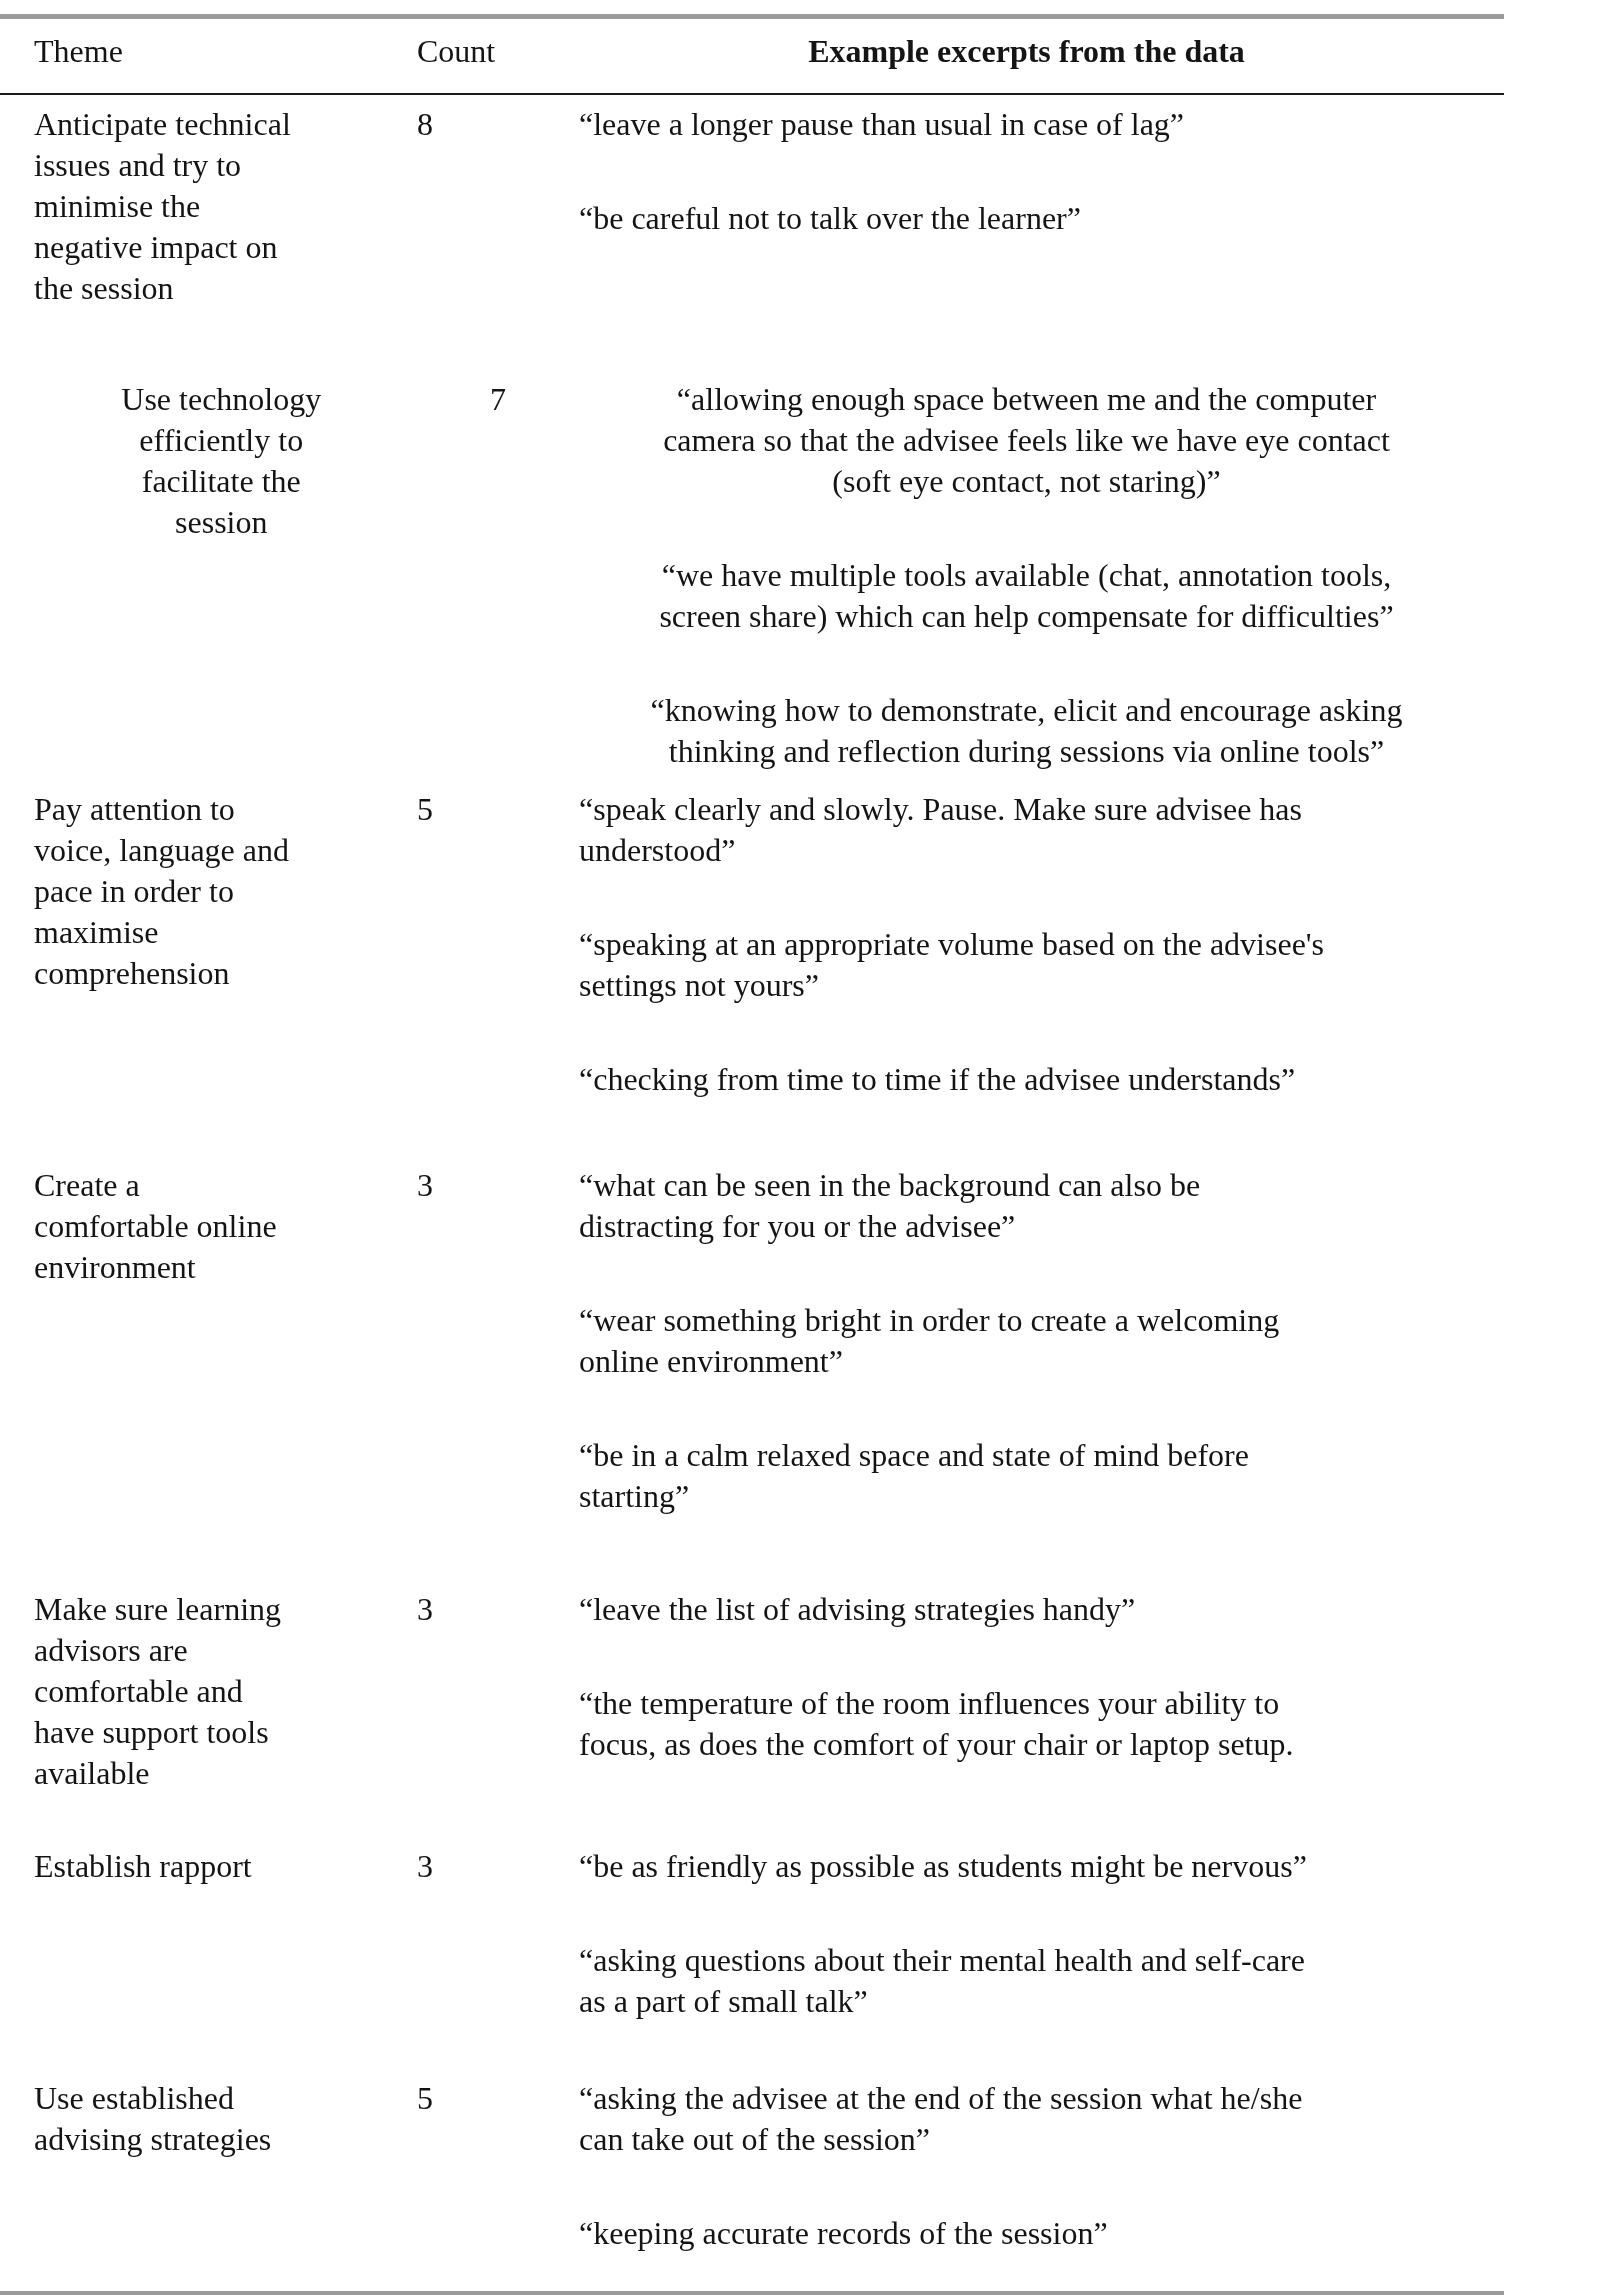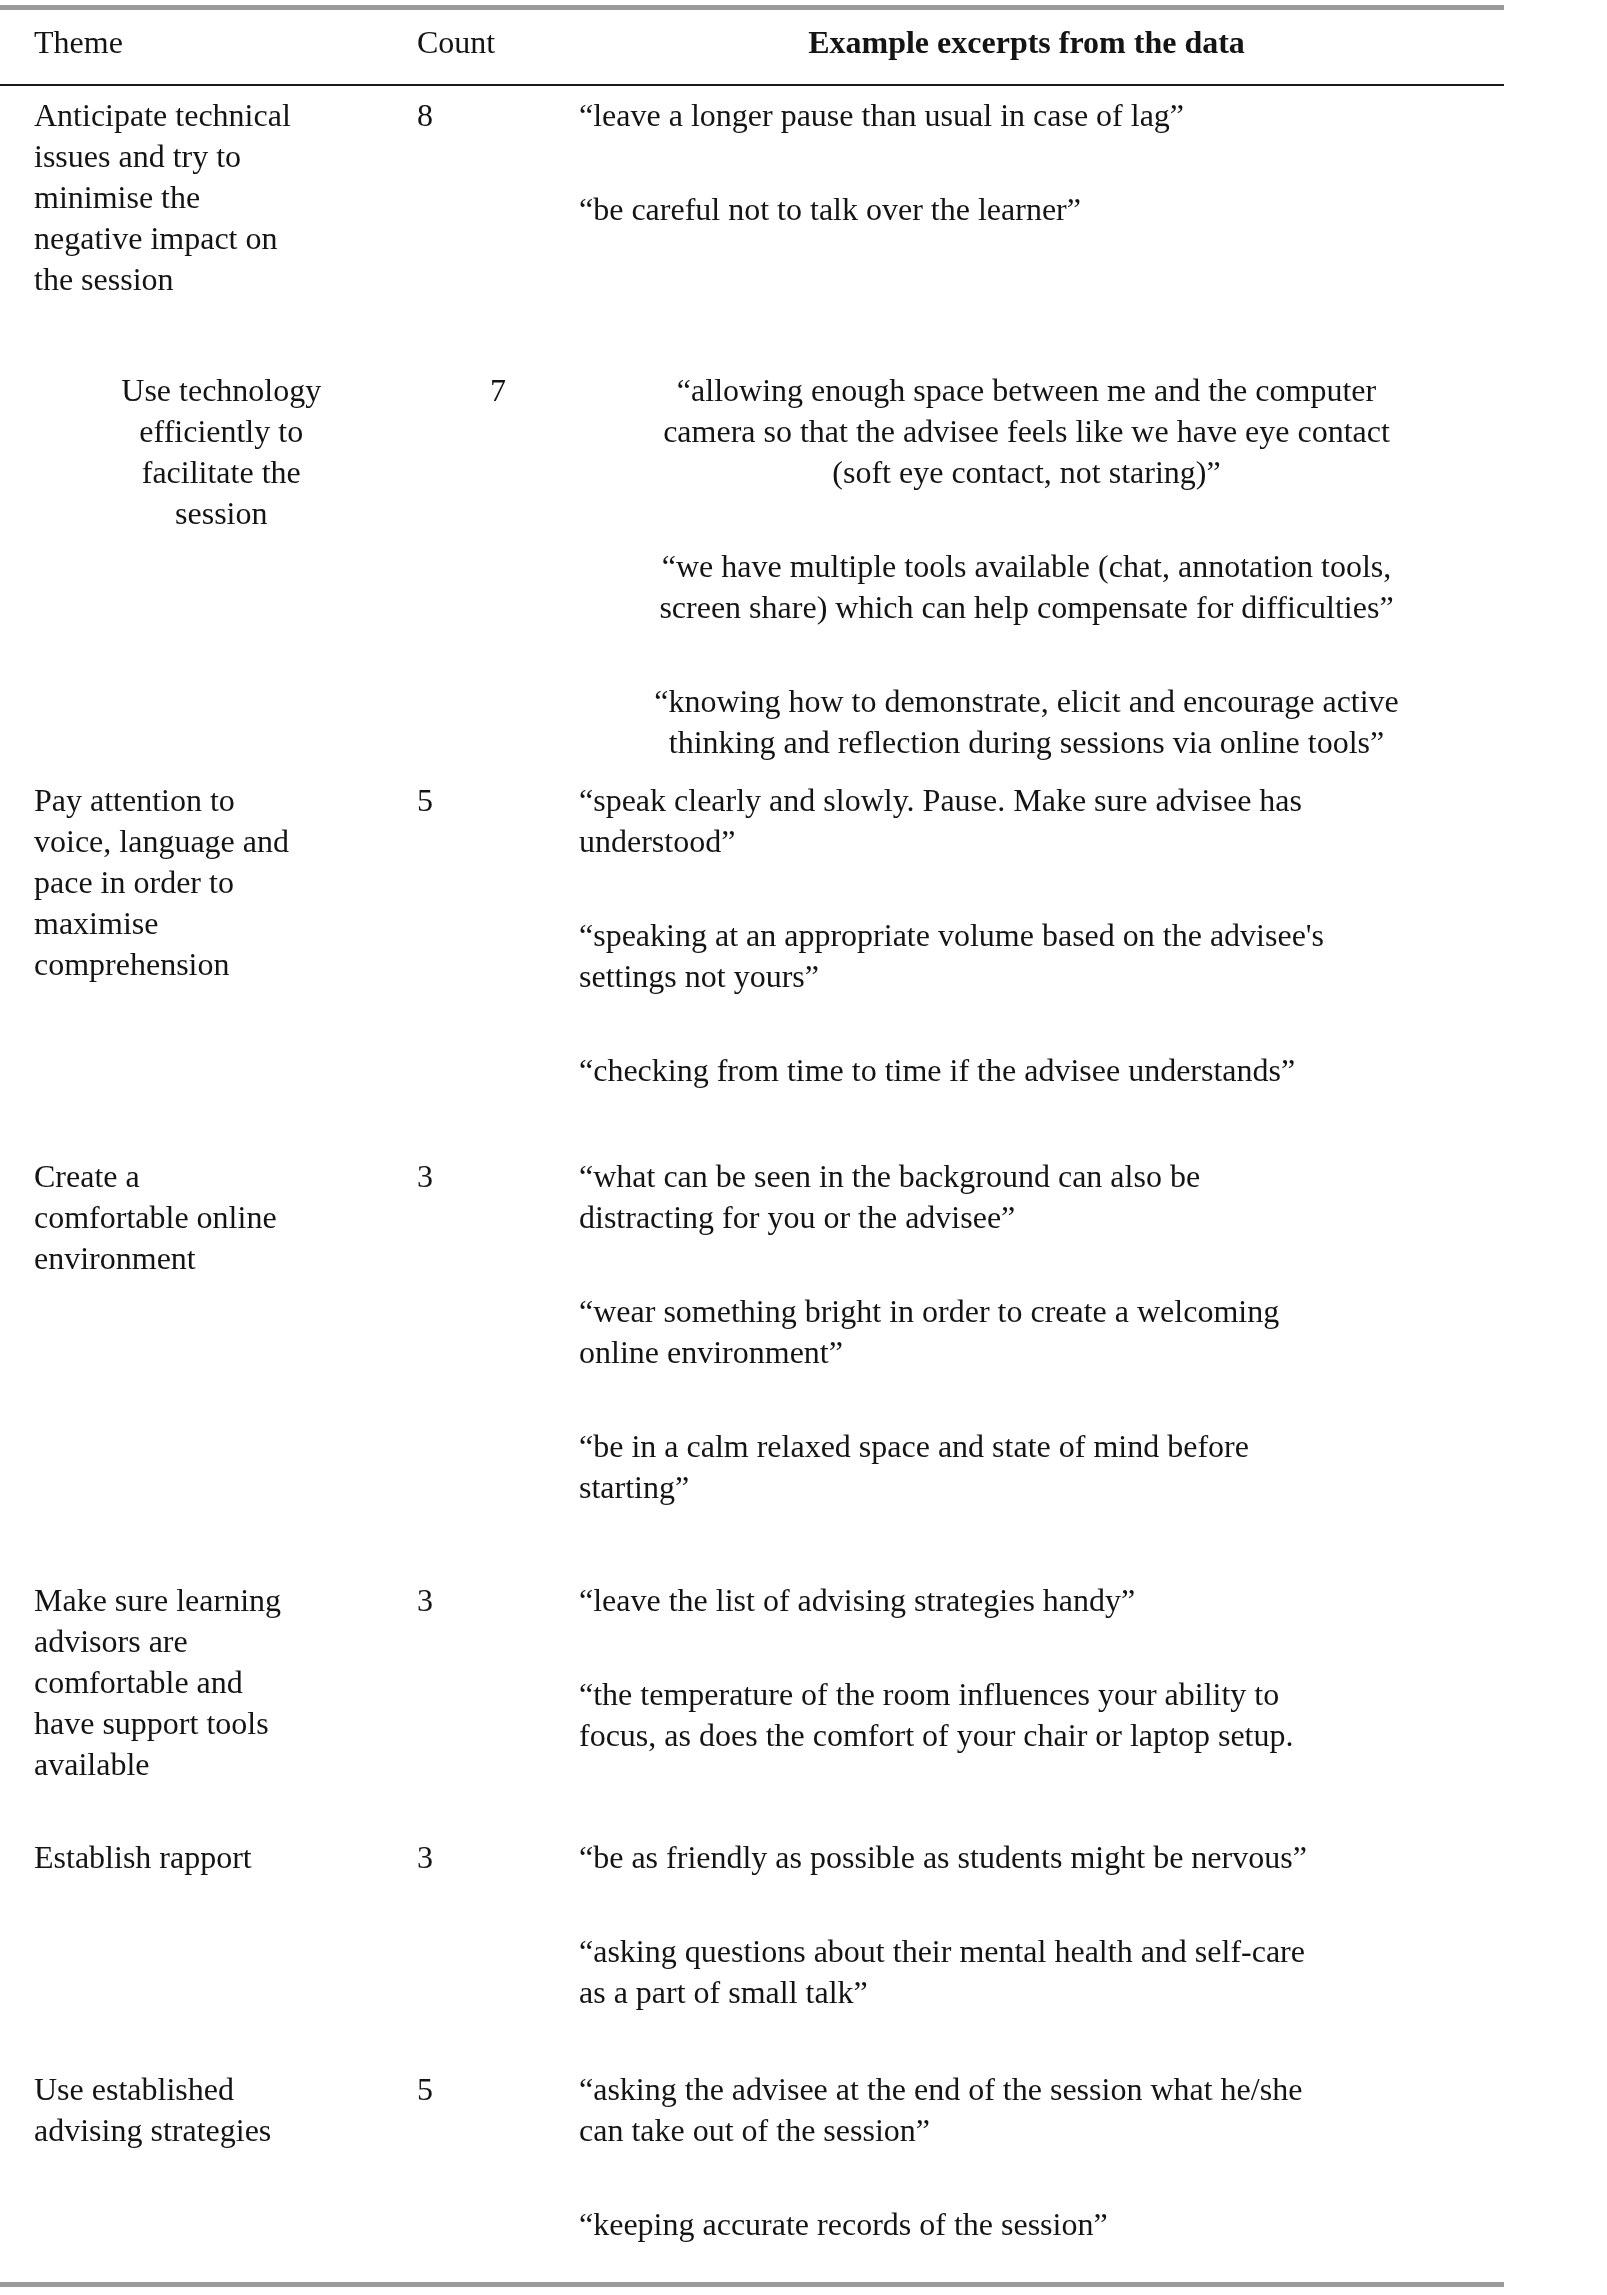--- a/index.html
+++ b/index.html
@@ -12,21 +12,21 @@
     min-height: 2295px;
     font-family: "Liberation Serif", "DejaVu Serif", serif;
     font-size: 32px;
     line-height: 41px;
     color: #141414;
     -webkit-font-smoothing: antialiased;
   }
   .table {
     width: 1504px;
     box-sizing: border-box;
-    padding-top: 5px;
+    padding-top: 14px;
   }
   .hrow, .row {
     display: grid;
     grid-template-columns: 383px 162px 1fr;
     box-sizing: border-box;
     padding: 0 30px 0 34px;
   }
   .hrow {
     border-top: 5.1px solid #9a9a9a;
     border-bottom: 2.6px solid #1a1a1a;
@@ -85,21 +85,21 @@
 efficiently to
 facilitate the
 session</div>
     <div class="cell-count">7</div>
     <div class="cell-excerpts">
           <p class="excerpt">“allowing enough space between me and the computer
 camera so that the advisee feels like we have eye contact
 (soft eye contact, not staring)”</p>
           <p class="excerpt">“we have multiple tools available (chat, annotation tools,
 screen share) which can help compensate for difficulties”</p>
-          <p class="excerpt">“knowing how to demonstrate, elicit and encourage active
+          <p class="excerpt">“knowing how to demonstrate, elicit and encourage asking
 thinking and reflection during sessions via online tools”</p>
         </div>
   </div>
 
   <div class="row">
     <div class="cell-theme">Pay attention to
 voice, language and
 pace in order to
 maximise
 comprehension</div>

